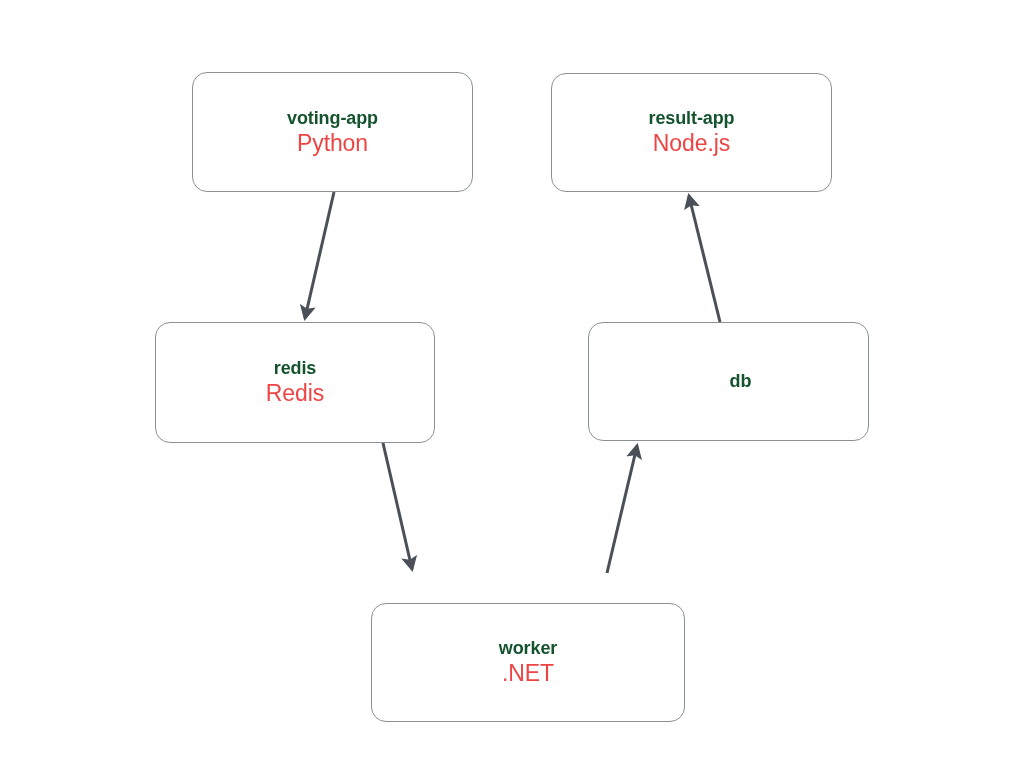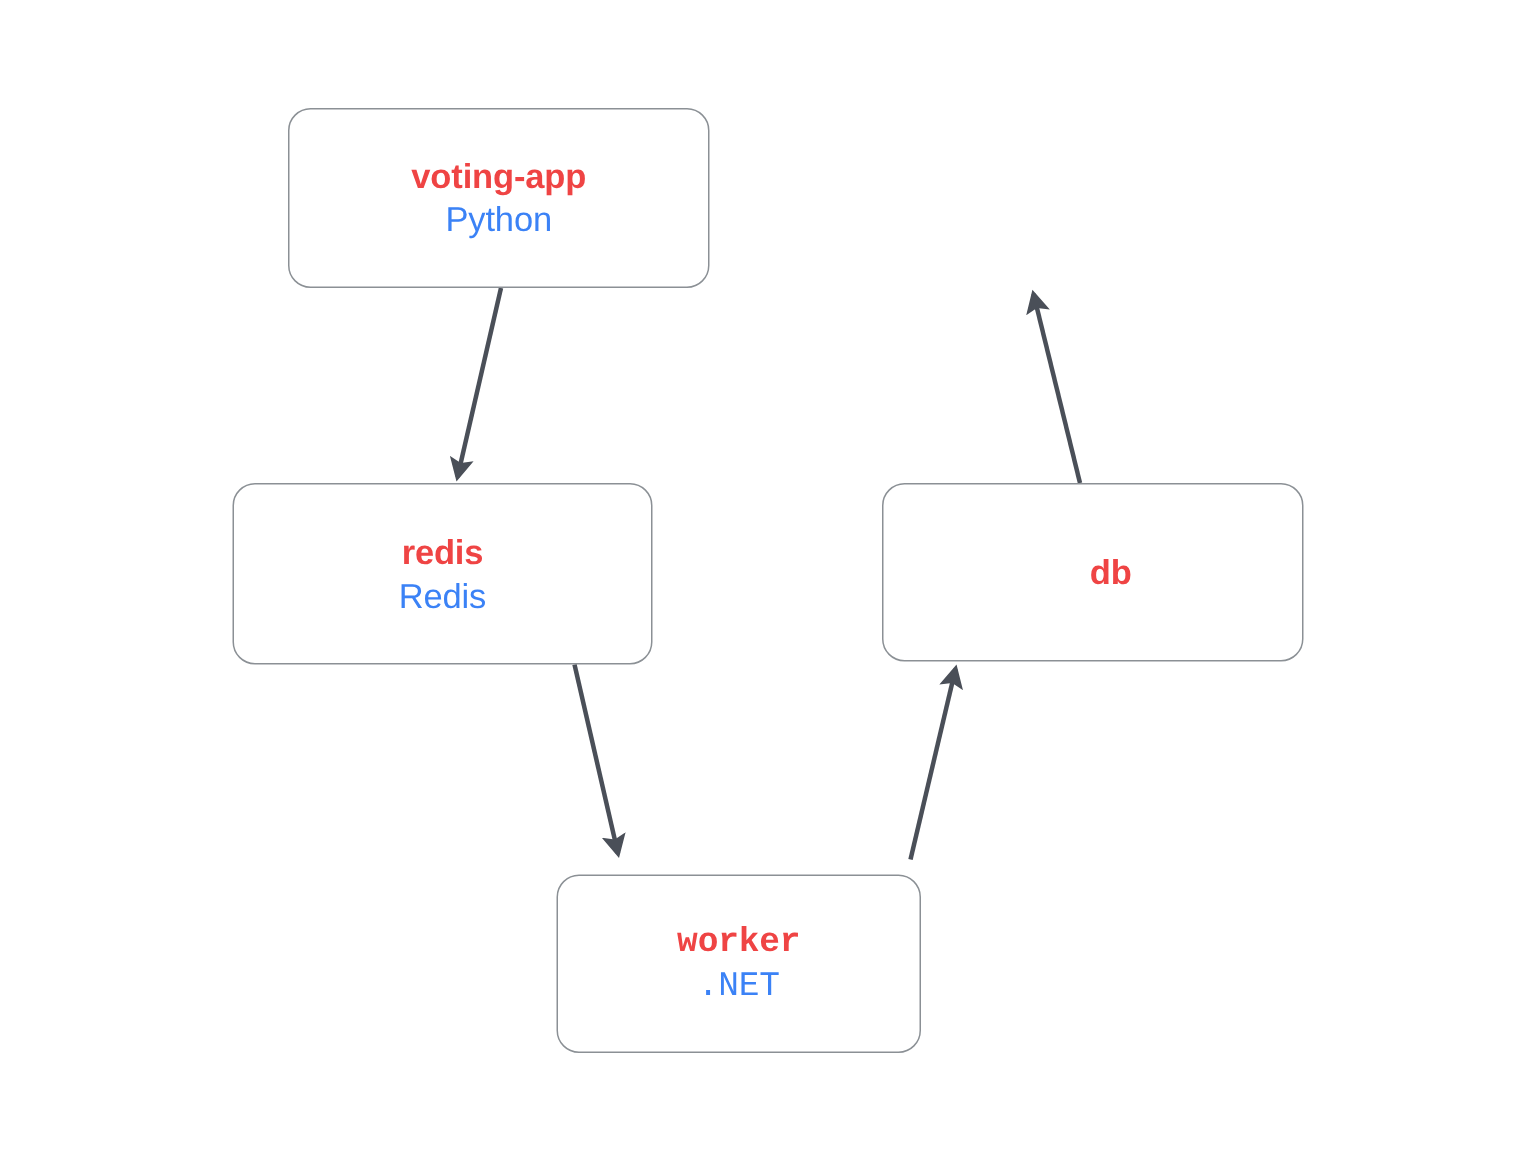--- a/index.html
+++ b/index.html
@@ -33,30 +33,30 @@
     background: #ffffff;
     border: 1.6px solid #8b9095;
     border-radius: 15px;
     display: flex;
     flex-direction: column;
     align-items: center;
     justify-content: center;
     z-index: 2;
   }
   .node-title {
-    font-size: 23px;
+    font-size: 18px;
     font-weight: bold;
-    color: #ef4444;
+    color: #14532d;
     line-height: 1.24;
     letter-spacing: -0.1px;
   }
   .node-subtitle {
     font-size: 23px;
     font-weight: normal;
-    color: #3b82f6;
+    color: #ef4444;
     line-height: 1.24;
     letter-spacing: -0.1px;
   }
 </style>
 </head>
 <body>
 
 <div id="canvas" style="background: rgb(255, 255, 255);">
 
   <svg id="edges" viewBox="0 0 1024 768" width="1024" height="768" xmlns="http://www.w3.org/2000/svg">
@@ -69,28 +69,32 @@
     <line x1="383" y1="443" x2="412" y2="569" stroke="#4a4f58" stroke-width="3" marker-end="url(#arrowhead)"></line>
     <line x1="607" y1="573" x2="637" y2="446" stroke="#4a4f58" stroke-width="3" marker-end="url(#arrowhead)"></line>
     <line x1="720" y1="322" x2="689" y2="196" stroke="#4a4f58" stroke-width="3" marker-end="url(#arrowhead)"></line>
   </svg>
 
   <div class="node" style="left: 192px; top: 72px; width: 281px; height: 120px; border-color: rgb(139, 144, 149); background: rgb(255, 255, 255);">
     <div class="node-title">voting-app</div>
     <div class="node-subtitle">Python</div>
   </div>
 
+  <div class="node" style="left: 551px; top: 73px; width: 281px; height: 119px; border-color: rgb(139, 144, 149); background: rgb(255, 255, 255);">
+    <div class="node-title">result-app</div>
+    <div class="node-subtitle">Node.js</div>
+  </div>
 
   <div class="node" style="left: 155px; top: 322px; width: 280px; height: 121px; border-color: rgb(139, 144, 149); background: rgb(255, 255, 255);">
     <div class="node-title">redis</div>
     <div class="node-subtitle">Redis</div>
   </div>
 
   <div class="node" style="left: 588px; top: 322px; width: 281px; height: 119px; border-color: rgb(139, 144, 149); background: rgb(255, 255, 255); padding-left: 24px;">
     <div class="node-title">db</div>
   </div>
 
-  <div class="node" style="left: 371px; top: 583px; width: 243px; height: 119px; border-color: rgb(139, 144, 149); background: rgb(255, 255, 255); font-family: Liberation Mono, monospace;">
+  <div class="node" style="left: 371px; top: 603px; width: 314px; height: 119px; border-color: rgb(139, 144, 149); background: rgb(255, 255, 255);">
     <div class="node-title">worker</div>
     <div class="node-subtitle">.NET</div>
   </div>
 
 </div>
 
 </body></html>

